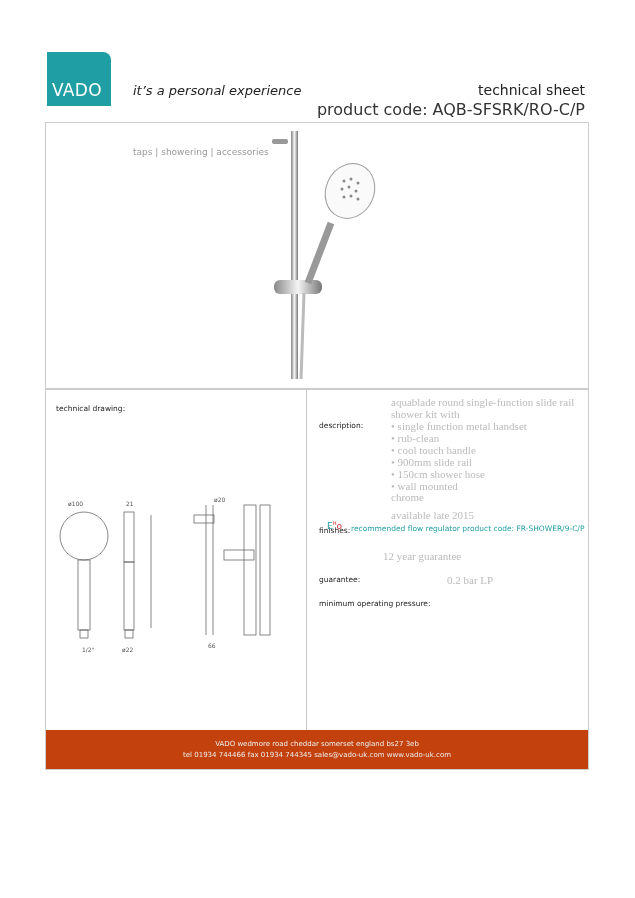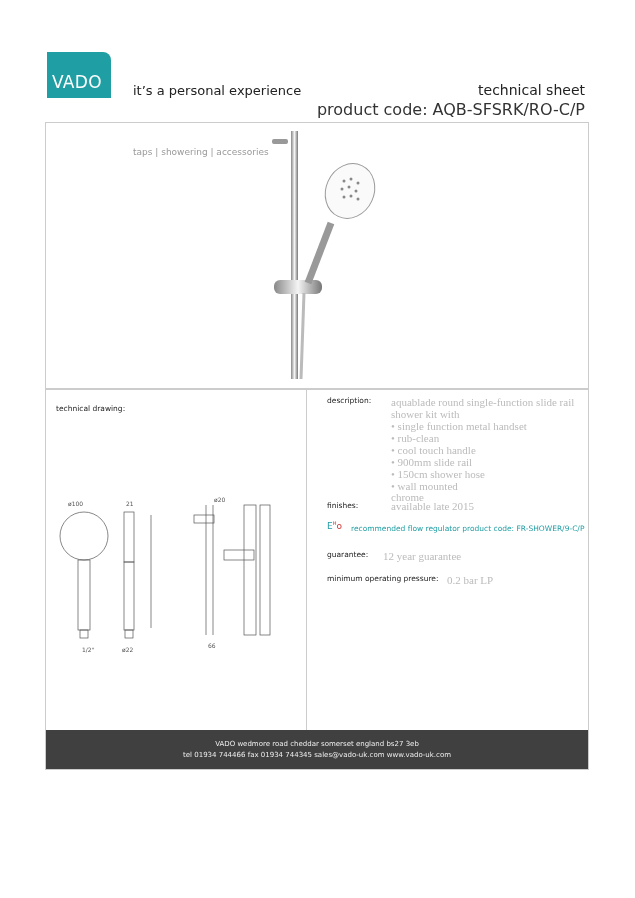--- a/index.html
+++ b/index.html
@@ -1,31 +1,31 @@
 <!DOCTYPE html>
 <html><head>
 <meta charset="utf-8">
 <style>
   html,body{margin:0;padding:0;background:#fff;}
   body{width:635px;height:898px;position:relative;font-family:"DejaVu Sans","Liberation Sans",sans-serif;overflow:hidden;}
-  .logo{position:absolute;left:47px;top:52px;width:64px;height:46px;background:#1f9ea3;border-radius:0 8px 0 0;}
+  .logo{position:absolute;left:47px;top:52px;width:64px;height:54px;background:#1f9ea3;border-radius:0 8px 0 0;}
   .logo span{position:absolute;left:5px;bottom:6px;color:#fff;font-size:17px;letter-spacing:0.3px;}
-  .tagline{position:absolute;left:133px;top:83px;font-size:13px;color:#222;}
+  .tagline{position:absolute;left:133px;top:83px;font-size:13px;color:#222;font-style:italic;}
   .subtag{position:absolute;left:133px;top:99px;font-size:9px;color:#999;margin-top:48px;}
   .ts-title{position:absolute;right:50px;top:82px;font-size:14px;color:#222;}
   .ts-code{position:absolute;right:50px;top:100px;font-size:16px;color:#333;}
   .frame{position:absolute;left:45px;top:122px;width:544px;height:648px;border:1.5px solid #ccc;box-sizing:border-box;}
   .photo{position:absolute;left:0;top:0;width:100%;height:265px;border-bottom:2px solid #ccc;}
   .left{position:absolute;left:0;top:267px;width:260px;height:342px;border-right:1.5px solid #ccc;text-align:right;}
   .right{position:absolute;left:261px;top:267px;right:0;height:342px;}
   .lbl{font-size:7.5px;color:#222;}
   .val{font-size:11px;color:#bbb;font-family:Liberation Serif, serif;}
-  .footer{position:absolute;left:0;bottom:0;width:100%;height:39px;background:#404040;color:#eee;font-size:7px;text-align:center;}
+  .footer{position:absolute;left:0;bottom:0;width:100%;height:39px;background:#c2410c;color:#eee;font-size:7px;text-align:center;}
   .footer div{line-height:11px;}
-  .row{position:absolute;left:20px;}
+  .row{position:absolute;left:12px;margin-top:25px;}
 </style>
 </head>
 <body>
 
 <div class="logo">
     <span>VADO</span>
   </div>
 <div class="tagline">it’s a personal experience</div>
 <div class="subtag">taps | showering | accessories</div>
 <div class="ts-title">technical sheet</div>
@@ -88,21 +88,21 @@
   <div class="right">
     <div class="row lbl" style="top:6px">description:</div>
     <div style="position:absolute;left:84px;top:6px;width:200px" class="val">
       <div>aquablade round single-function slide rail shower kit with</div>
       <div>• single function metal handset</div>
         <div>• rub-clean</div>
         <div>• cool touch handle</div>
       <div>• 900mm slide rail</div>
         <div>• 150cm shower hose</div>
         <div>• wall mounted</div>
-      <div style="margin-top:8px">available late 2015</div>
+      <div style="margin-top:17px">available late 2015</div>
     </div>
     <div class="row lbl" style="top:111px">finishes:</div>
     <div class="val" style="position:absolute;left:84px;top:101px">chrome</div>
     <div style="position:absolute;left:20px;top:130px;font-size:9px;color:#1f9ea3">E<sup style="font-size:5px;color:#c33">H</sup><span style="color:#c33">o</span></div>
     <div style="position:absolute;left:44px;top:134px;font-size:7.5px;color:#1f9ea3">recommended flow regulator product code: FR-SHOWER/9-C/P</div>
     <div class="row lbl" style="top:160px">guarantee:</div>
     <div class="val" style="position:absolute;left:76px;top:160px">12 year guarantee</div>
     <div class="row lbl" style="top:184px">minimum operating pressure:</div>
     <div class="val" style="position:absolute;left:140px;top:184px">0.2 bar LP</div>
   </div>

